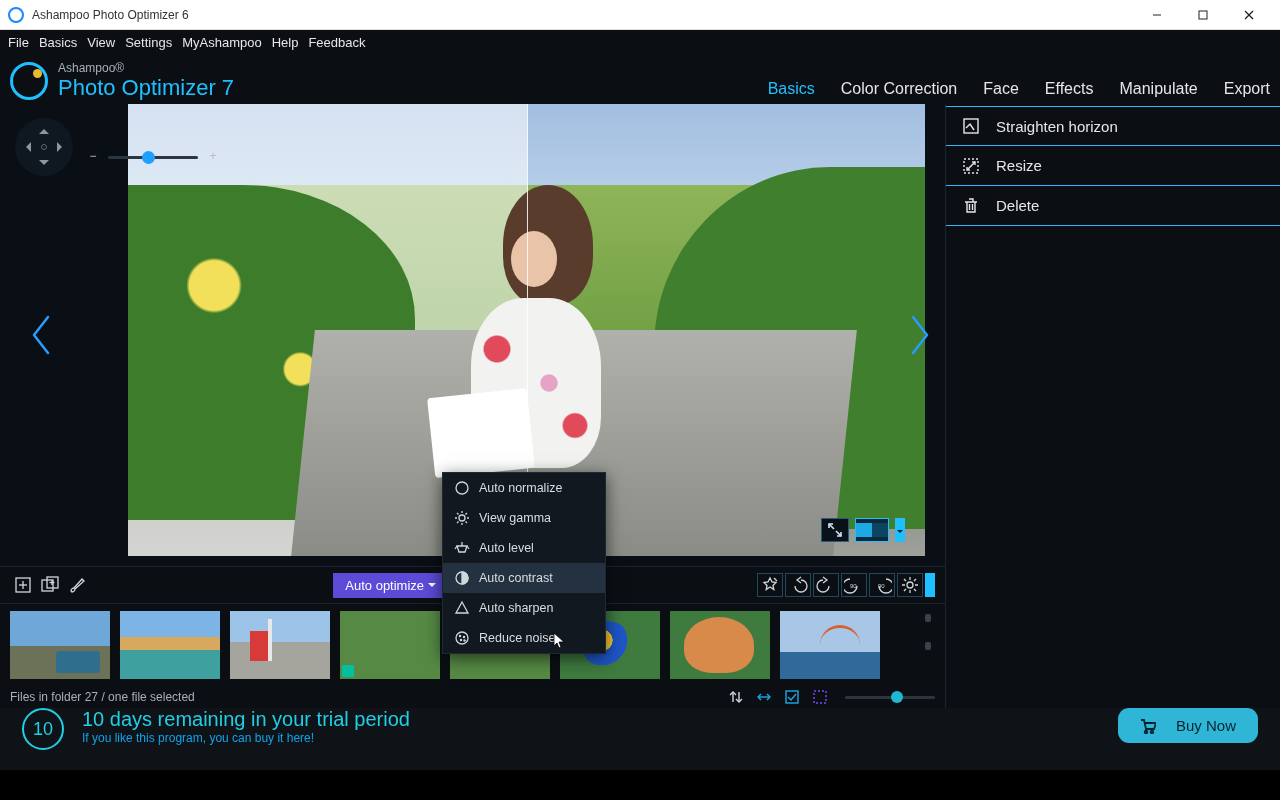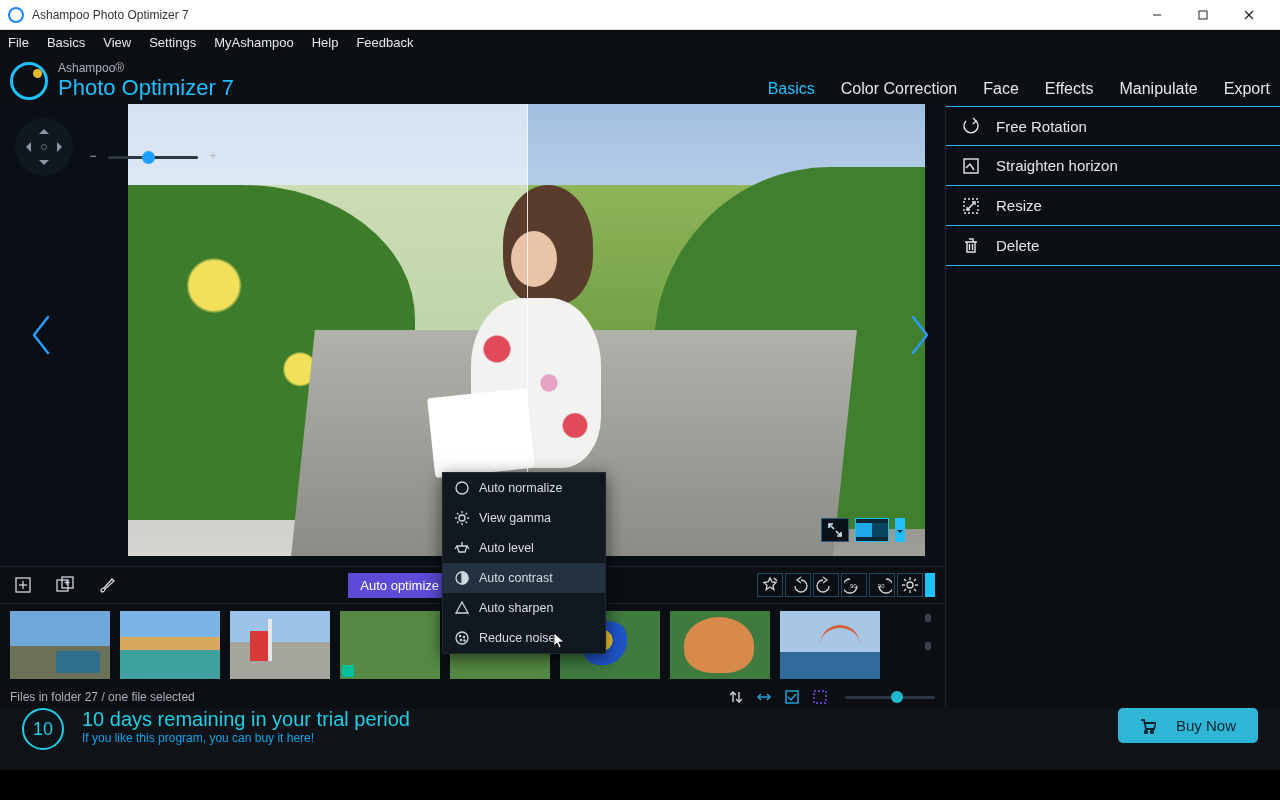--- a/index.html
+++ b/index.html
@@ -9,21 +9,21 @@
     --panel:#0b1118;--hover:#1a2530;--text:#e6e6e6;--muted:#a6b0b8;
     --cyan:#1ed0e6;
   }
   
   .titlebar{height:30px;background:#fff;display:flex;align-items:center;padding:0 8px;color:#333;border-bottom:1px solid #ddd}
   .titlebar .ico{width:16px;height:16px;border:2px solid #1a86ff;border-radius:50%;margin-right:8px}
   .titlebar .title{font-size:12px;flex:1}
   .titlebar .winbtns{display:flex;gap:0}
   .titlebar .winbtn{width:46px;height:30px;display:flex;align-items:center;justify-content:center;color:#222;font-size:12px}
   
-  .menubar{height:24px;background:#0b0f14;display:flex;align-items:center;padding:0 8px;gap:18px;color:var(--text);font-size:13px}
+  .menubar{height:24px;background:#0b0f14;display:flex;align-items:center;padding:0 8px;gap:10px;color:var(--text);font-size:13px}
   .menubar span{cursor:default}
   
   .brand{height:50px;background:#0b0f14;display:flex;align-items:center;padding:4px 10px 0 10px}
   .brand .logo{width:38px;height:38px;border:3px solid var(--accent);border-radius:50%;margin-right:10px;position:relative}
   .brand .logo::after{content:"";position:absolute;left:20px;top:4px;width:9px;height:9px;border-radius:50%;background:#e8bb2f}
   .brand .bname{display:flex;flex-direction:column;line-height:1.1}
   .brand .bname .l1{color:var(--muted);font-size:12px}
   .brand .bname .l2{color:var(--accent);font-size:22px;font-weight:300}
   .brand .tabs{margin-left:auto;display:flex;gap:26px;align-self:flex-end;padding-bottom:6px}
   .brand .tabs span{color:#e6e6e6;font-size:16px;font-weight:400;cursor:default}
@@ -72,21 +72,21 @@
   .cornertools .dd::after{content:"";border:3px solid transparent;border-top-color:#062333;display:block;margin:5px auto 0}
   
   .popup{position:absolute;left:442px;top:368px;width:164px;background:#121820;border:1px solid #1d2a36;z-index:10;box-shadow:0 4px 16px rgba(0,0,0,.6)}
   .popup .pi{height:30px;display:flex;align-items:center;gap:8px;padding:0 10px;color:#d8dde2;font-size:12.5px}
   .popup .pi.hover{background:#243140}
   .popup .pi .pico{width:18px;height:18px;flex-shrink:0;display:flex;align-items:center;justify-content:center}
   .popup svg{stroke:#cfd7de;stroke-width:1.3;fill:none;width:16px;height:16px}
   .cursor{position:absolute;left:553px;top:528px;z-index:11;width:12px;height:18px}
   .cursor svg{width:12px;height:18px}
   
-  .midbar{height:38px;background:#0b0f14;display:flex;align-items:center;padding:0 10px;gap:16px;border-top:1px solid #1a2530;border-bottom:1px solid #1a2530}
+  .midbar{height:38px;background:#0b0f14;display:flex;align-items:center;padding:0 10px;gap:1px;border-top:1px solid #1a2530;border-bottom:1px solid #1a2530}
   .midbar .ibtn{width:26px;height:26px;display:flex;align-items:center;justify-content:center}
   .midbar svg{stroke:#cfd7de;stroke-width:1.3;fill:none;width:20px;height:20px}
   .midbar .center{margin-left:auto;display:flex;gap:10px;align-items:center}
   .midbar .opt{background:#5b4bd6;color:#fff;padding:5px 12px;font-size:13px;display:flex;align-items:center;gap:4px}
   .midbar .opt .odd{border:4px solid transparent;border-top-color:#fff;margin-top:4px}
   .midbar .save{border:1px solid var(--accent);color:#e6f6ff;padding:4px 12px;font-size:13px}
   .midbar .right{margin-left:auto;display:flex;gap:2px;align-items:center}
   .midbar .right .rb{width:26px;height:24px;border:1px solid #1f495f;display:flex;align-items:center;justify-content:center}
   .midbar .right .dd{width:10px;background:var(--accent);border:none;height:24px}
   
@@ -121,29 +121,29 @@
   .rpanel{width:335px;background:#0b0f14;border-left:1px solid #1a2530;padding-top:2px}
   .rpanel .item{height:40px;border-bottom:1px solid var(--accent2);display:flex;align-items:center;gap:14px;padding:0 14px;color:#e6e6e6;font-size:15px}
   .rpanel .item:first-child{border-top:1px solid var(--accent2)}
   .rpanel .item .ico{width:22px;height:22px;display:flex;align-items:center;justify-content:center}
   .rpanel svg{stroke:#e6e6e6;stroke-width:1.4;fill:none;width:20px;height:20px}
   
   .trial{height:62px;background:#0f1217;display:flex;align-items:flex-start;padding:0 22px;gap:18px}
   .trial .badge{width:42px;height:42px;border:2px solid var(--cyan);border-radius:50%;display:flex;align-items:center;justify-content:center;color:var(--cyan);font-size:18px}
   .trial .txt .l1{color:var(--cyan);font-size:20px;font-weight:300}
   .trial .txt .l2{color:#0ea5e9;font-size:12px}
-  .trial .buy{margin-left:auto;background:#2fb6d6;color:#052530;padding:9px 22px;font-size:15px;display:flex;align-items:center;gap:20px;border-radius:5px}
+  .trial .buy{margin-left:auto;background:#2fb6d6;color:#052530;padding:9px 22px;font-size:15px;display:flex;align-items:center;gap:20px;border-radius:11px}
   .trial .buy svg{width:16px;height:16px;stroke:#052530;stroke-width:1.8;fill:none}
 </style>
 </head>
 <body>
 
 <div class="titlebar">
   <div class="ico"></div>
-  <div class="title">Ashampoo Photo Optimizer 7</div>
+  <div class="title">Ashampoo Photo Optimizer 6</div>
   <div class="winbtns">
     <div class="winbtn">
       <svg width="10" height="10">
           <line x1="1" y1="5" x2="9" y2="5" stroke="#222" stroke-width="1"></line>
         </svg>
     </div>
     <div class="winbtn">
       <svg width="10" height="10">
           <rect x="1" y="1" width="8" height="8" fill="none" stroke="#222" stroke-width="1"></rect>
         </svg>
@@ -445,29 +445,20 @@
             <div class="sb"></div>
           </div>
       </div>
     </div>
   </div>
 
   <div class="rpanel">
     <div class="item">
         <span class="ico">
           <svg viewBox="0 0 20 20">
-            <path d="M5 5a7 7 0 1010 0"></path>
-            <polyline points="12,2 15,5 12,8"></polyline>
-          </svg>
-        </span>
-        <span>Free Rotation</span>
-      </div>
-    <div class="item">
-        <span class="ico">
-          <svg viewBox="0 0 20 20">
             <rect x="3" y="3" width="14" height="14"></rect>
             <polyline points="5,12 9,8 13,14"></polyline>
           </svg>
         </span>
         <span>Straighten horizon</span>
       </div>
     <div class="item">
         <span class="ico">
           <svg viewBox="0 0 20 20">
             <rect x="3" y="3" width="14" height="14" stroke-dasharray="2 2"></rect>

